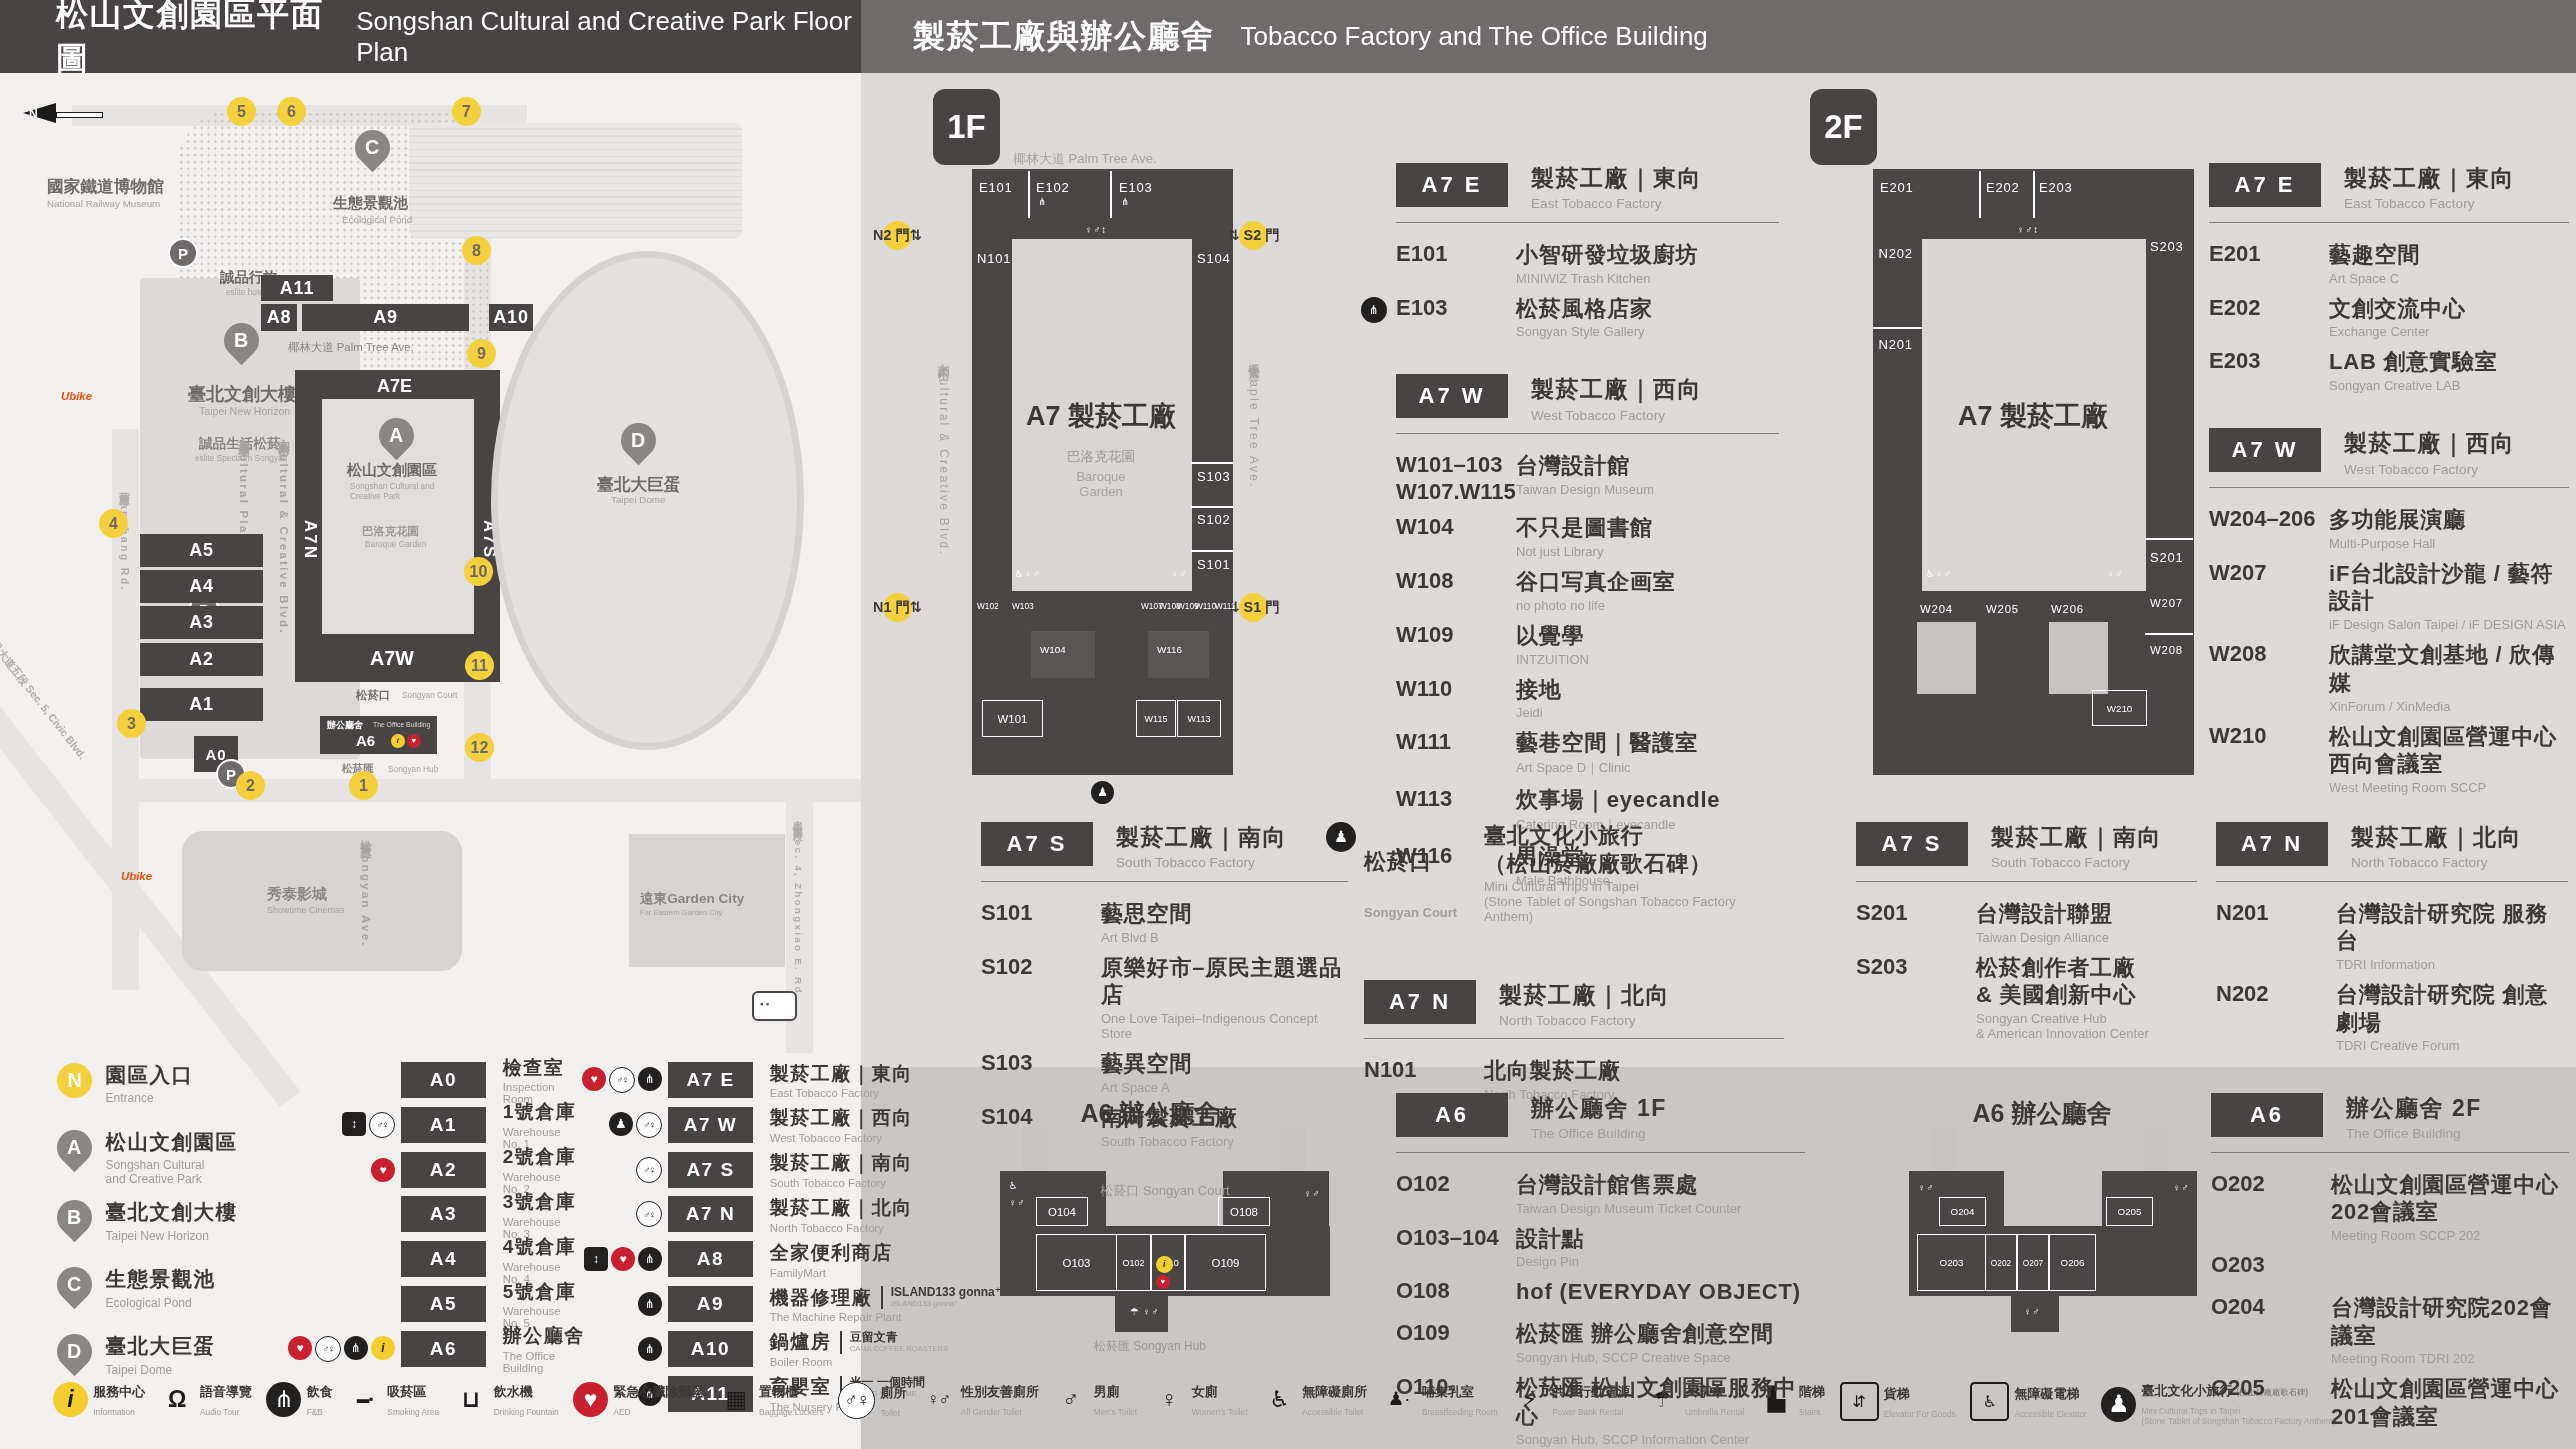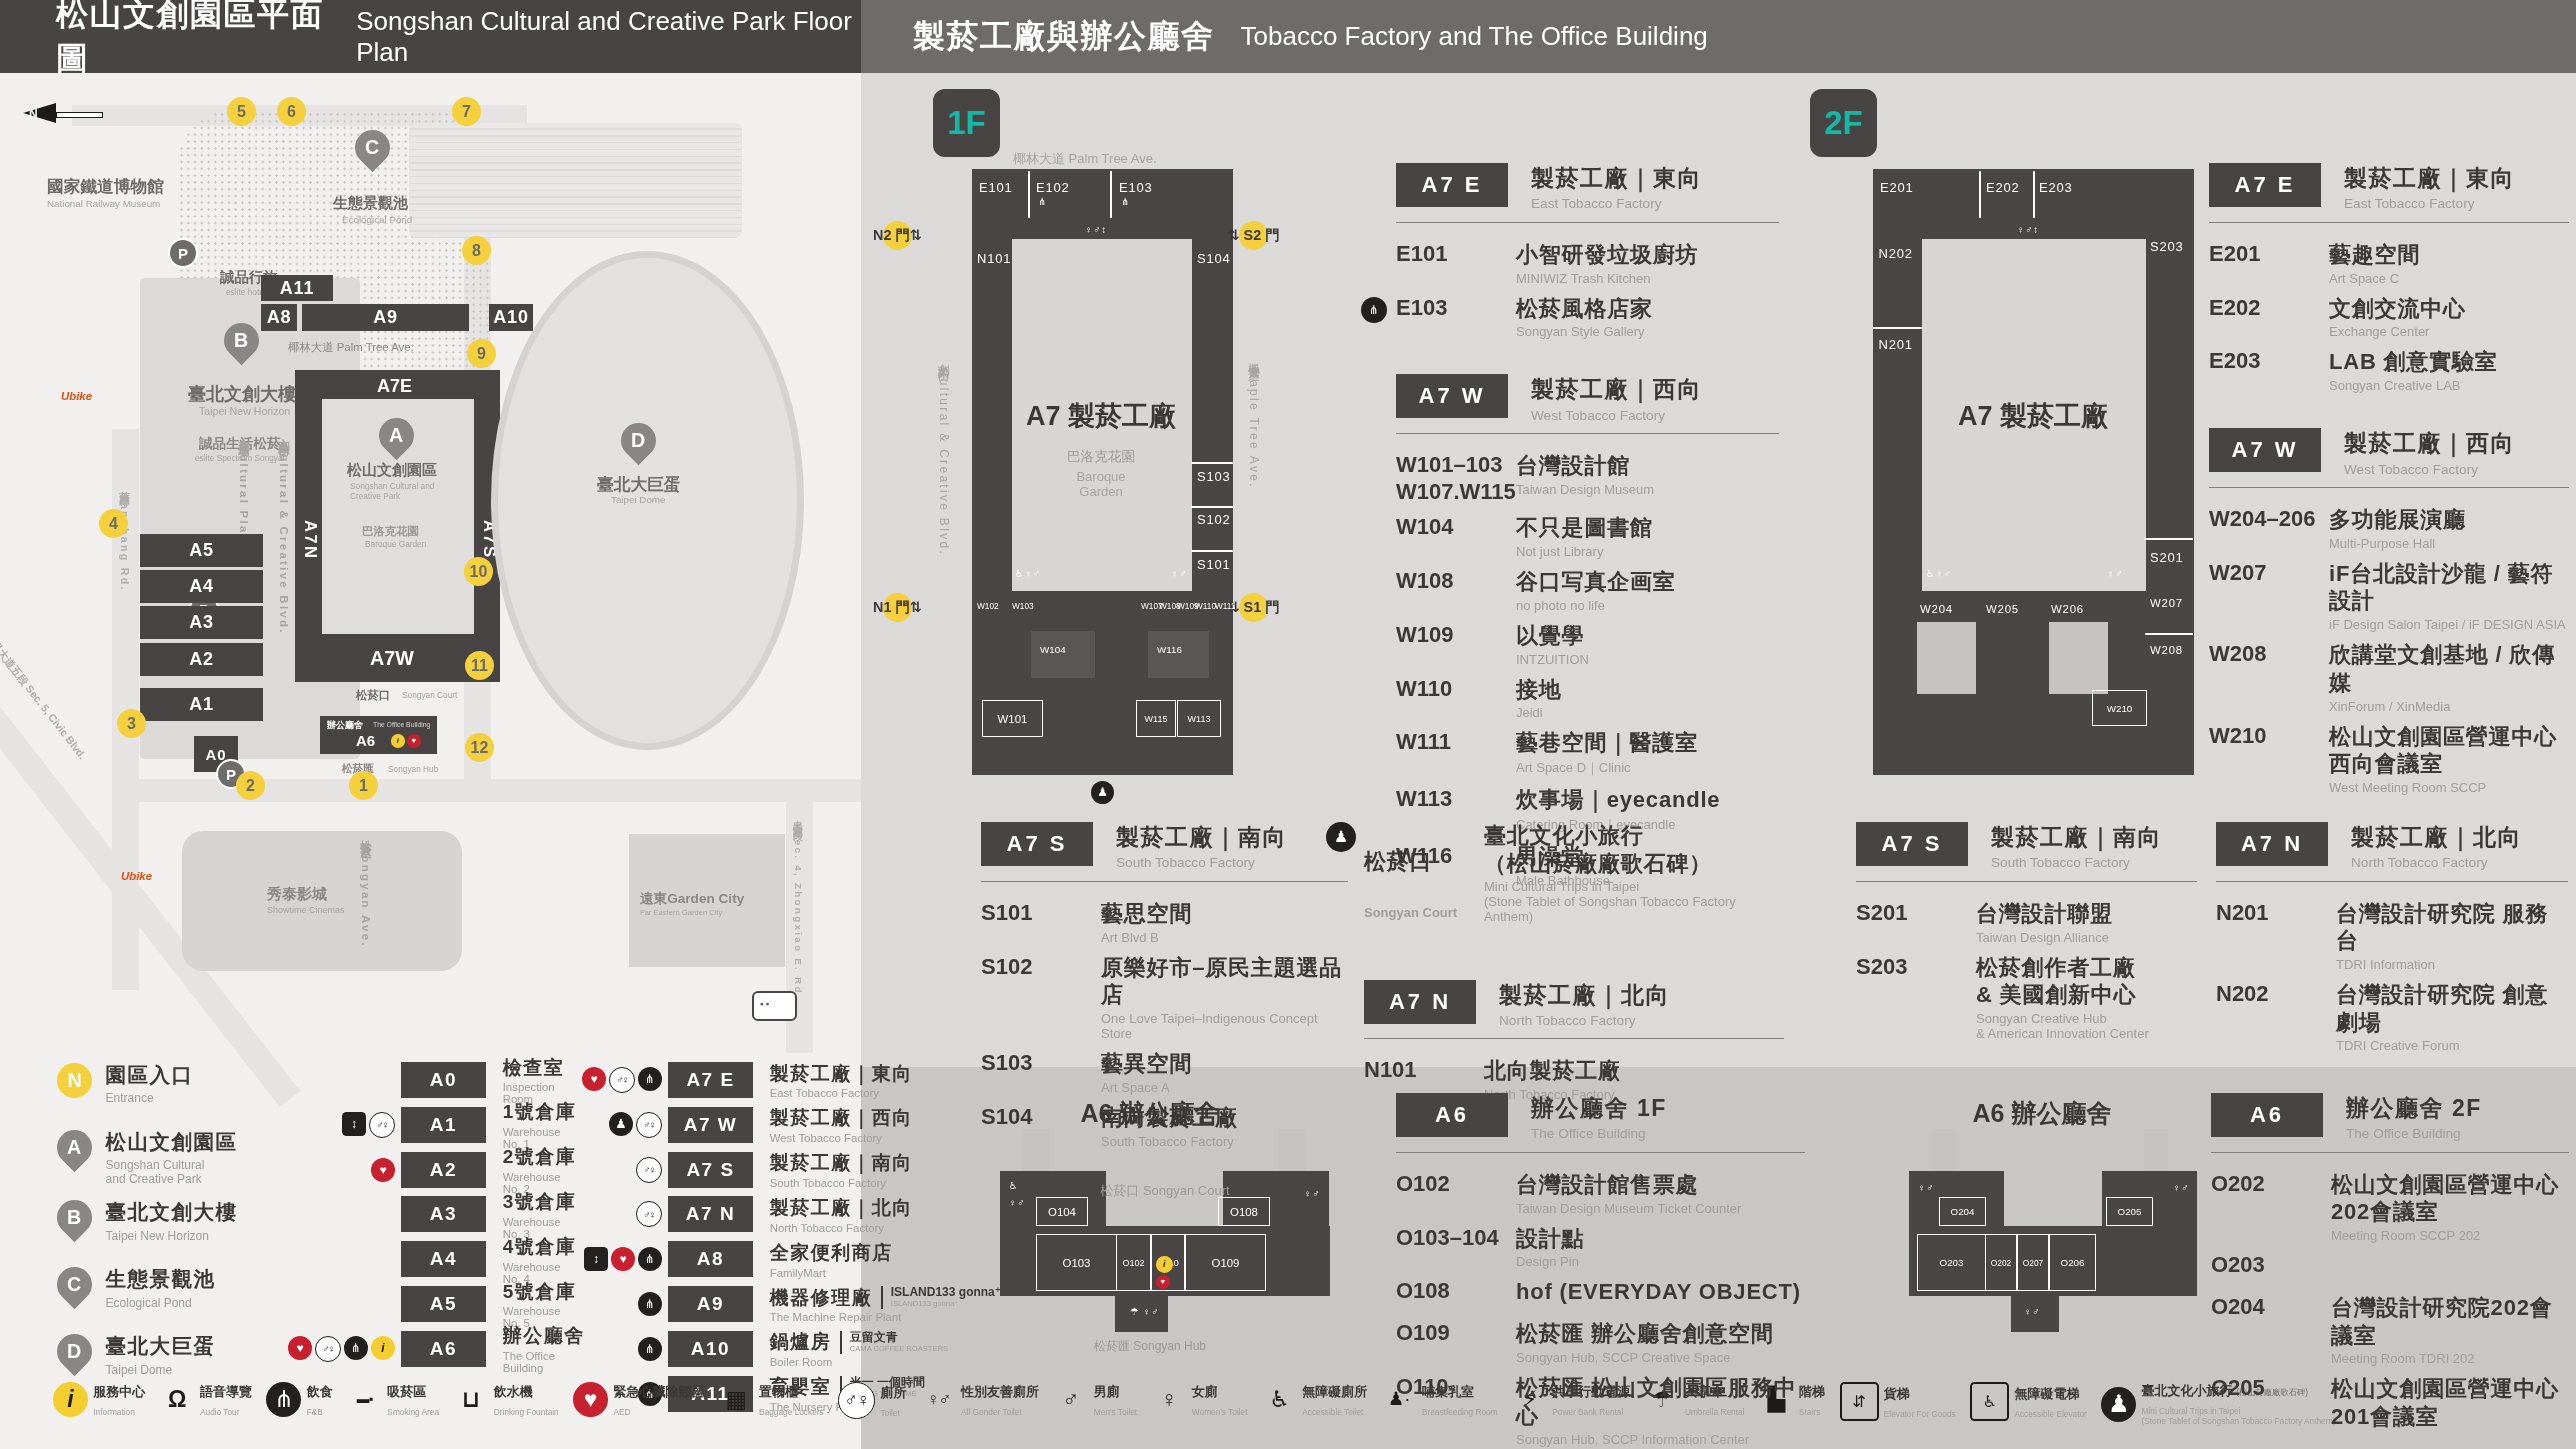--- a/index.html
+++ b/index.html
@@ -43,21 +43,21 @@
   [data-icon="access-icon"]::before{content:"♿"}
   [data-icon="nursing-icon"]::before{content:"♟·";font-size:.8em}
   [data-icon="power-icon"]::before{content:"⚡"}
   [data-icon="umbrella-icon"]::before{content:"☂"}
   [data-icon="stairs-icon"]::before{content:"▙"}
   [data-icon="goods-elevator-icon"]{border:2.3px solid #1d1b1a;border-radius:4.5px}
   [data-icon="goods-elevator-icon"]::before{content:"⇵";font-size:.7em}
   [data-icon="accessible-elevator-icon"]{border:2.3px solid #1d1b1a;border-radius:4.5px}
   [data-icon="accessible-elevator-icon"]::before{content:"♿";font-size:.7em}
   
-  .fbadge{position:absolute;width:67px;height:68px;background:#474443;border-radius:12px;color:#14b8a6;
+  .fbadge{position:absolute;width:67px;height:76px;background:#474443;border-radius:12px;color:#ffffff;
           font-size:33px;font-weight:700;display:flex;align-items:center;justify-content:center}
   
   .col{position:absolute}
   .sec ~ .sec{margin-top:35px}
   .sec-head{display:flex;align-items:flex-start}
   .badge{width:112px;height:44px;background:#474443;color:#fff;font-size:22px;font-weight:700;
          letter-spacing:3px;display:flex;align-items:center;justify-content:center;flex:none}
   .sec-titles{margin-left:23px}
   .sec-zh{font-size:23px;font-weight:700;letter-spacing:1.5px}
   .sec-en{font-size:13.6px;color:#a09d9b;margin-top:2.3px}

